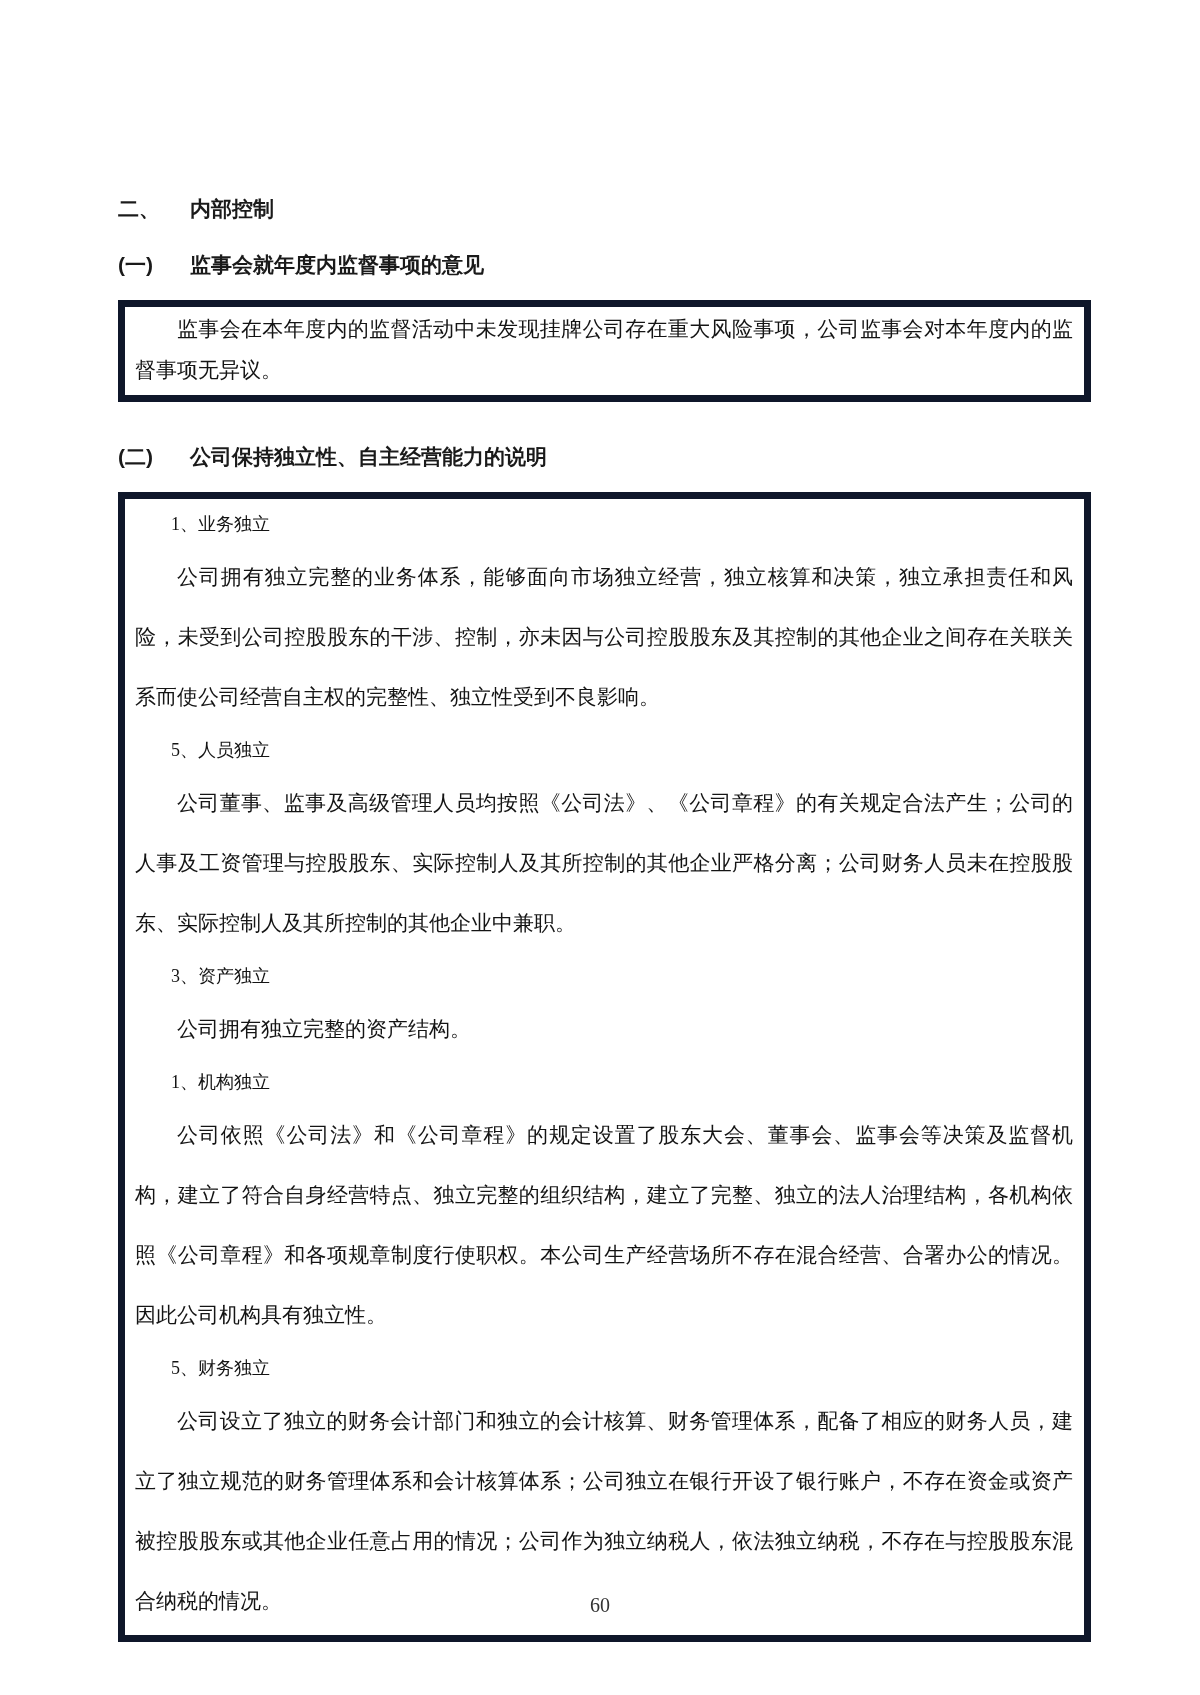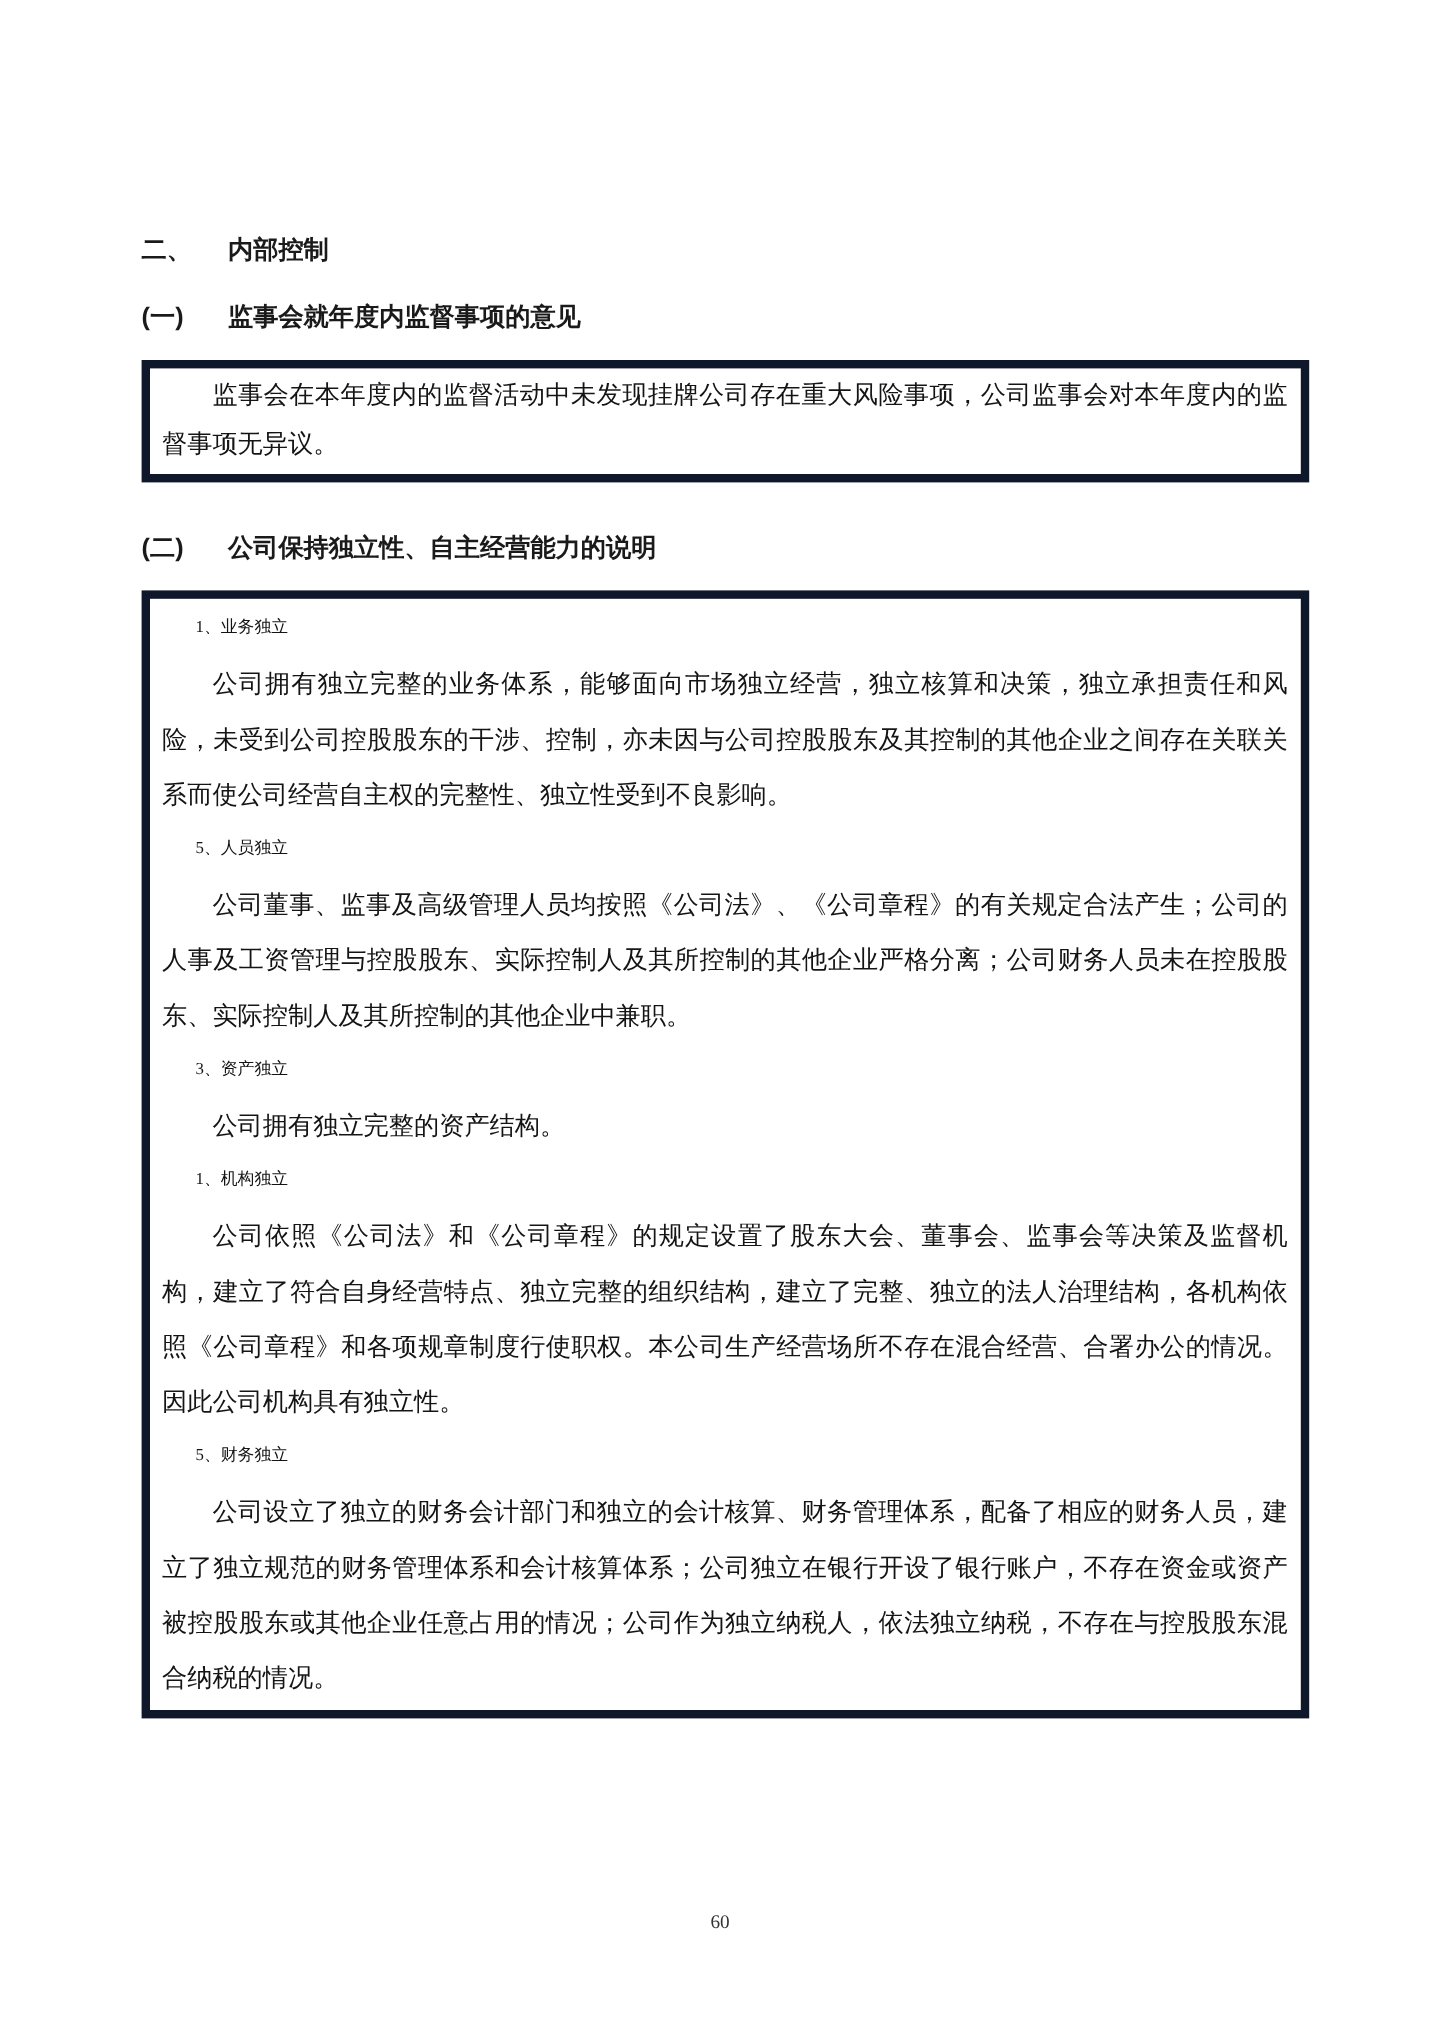--- a/index.html
+++ b/index.html
@@ -53,35 +53,35 @@
 
   .para {
     margin: 0;
     font-size: 21px;
     text-align: justify;
     text-justify: inter-character;
     text-indent: 2em;
     color: #141414;
   }
   .box1 .para { line-height: 41px; }
-  .box2 .para { line-height: 46px; }
+  .box2 .para { line-height: 60px; }
   .item-label {
     margin: 0;
-    font-size: 14px;
+    font-size: 18px;
     line-height: 46px;
     text-indent: 2em;
     color: #141414;
   }
   .pageno {
     position: absolute;
     top: 1594px;
     left: 0;
     width: 1200px;
     text-align: center;
-    font-size: 16px;
+    font-size: 20px;
     color: #333333;
   }
 </style>
 </head>
 <body>
 
 <div class="page">
 
   <div class="heading h2-1">
     <span class="num">(一)</span><span class="ttl">监事会就年度内监督事项的意见</span>

